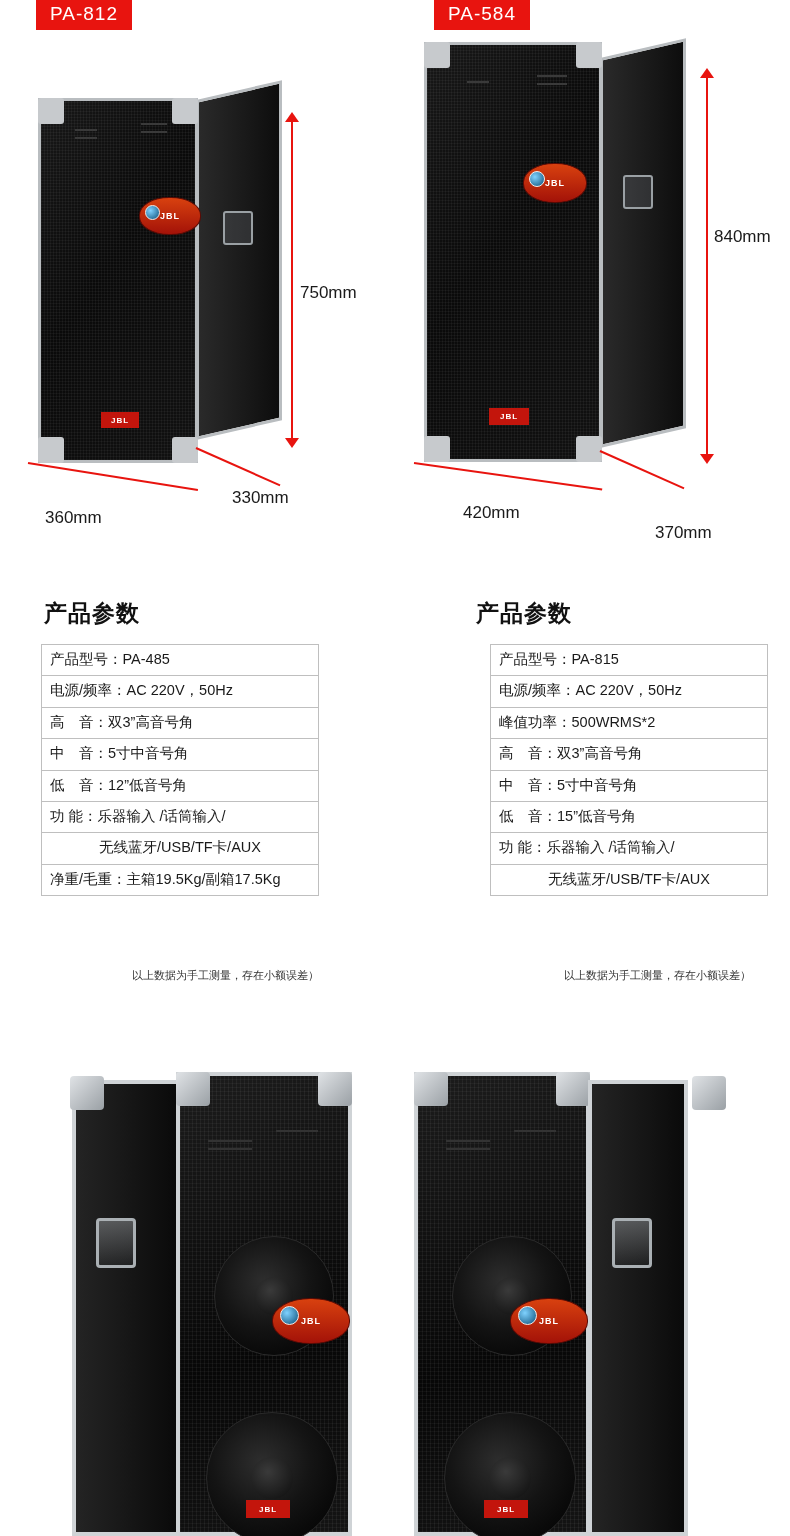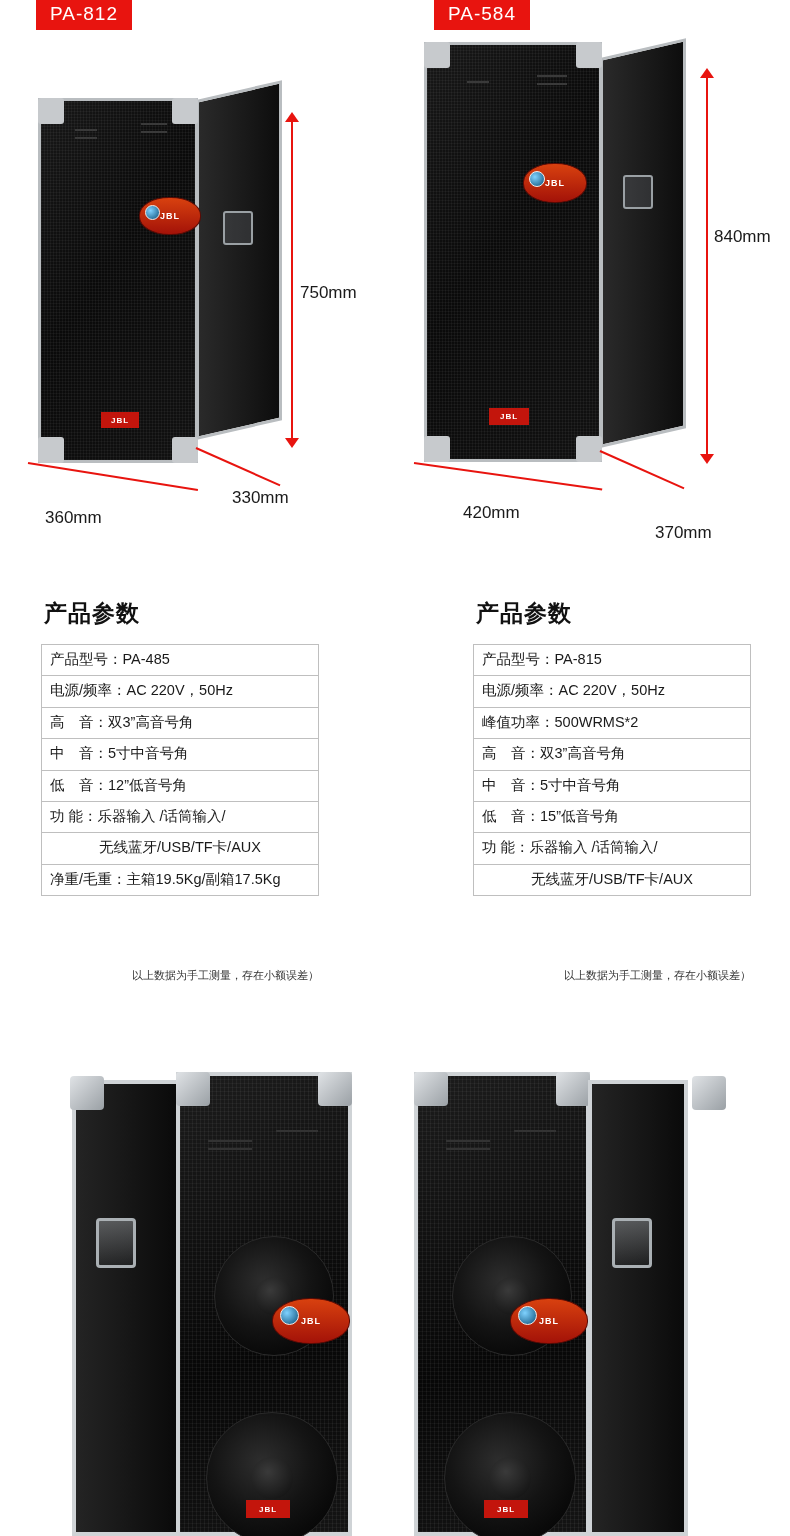--- a/index.html
+++ b/index.html
@@ -303,21 +303,21 @@
         <td class="center">无线蓝牙/USB/TF卡/AUX</td>
       </tr>
     <tr>
         <td>净重/毛重：主箱19.5Kg/副箱17.5Kg</td>
       </tr>
   </tbody>
 </table>
 <div class="note" style="left:41px; top:968px; width:278px;">以上数据为手工测量，存在小额误差）</div>
 
 <div class="spec-title" style="left:476px; top:598px;">产品参数</div>
-<table class="spec" style="left:473px; top:644px; width:278px;">
+<table class="spec" style="left:490px; top:644px; width:278px;">
   <tbody>
     <tr>
         <td>产品型号：PA-815</td>
       </tr>
     <tr>
         <td>电源/频率：AC 220V，50Hz</td>
       </tr>
     <tr>
         <td>峰值功率：500WRMS*2</td>
       </tr>

